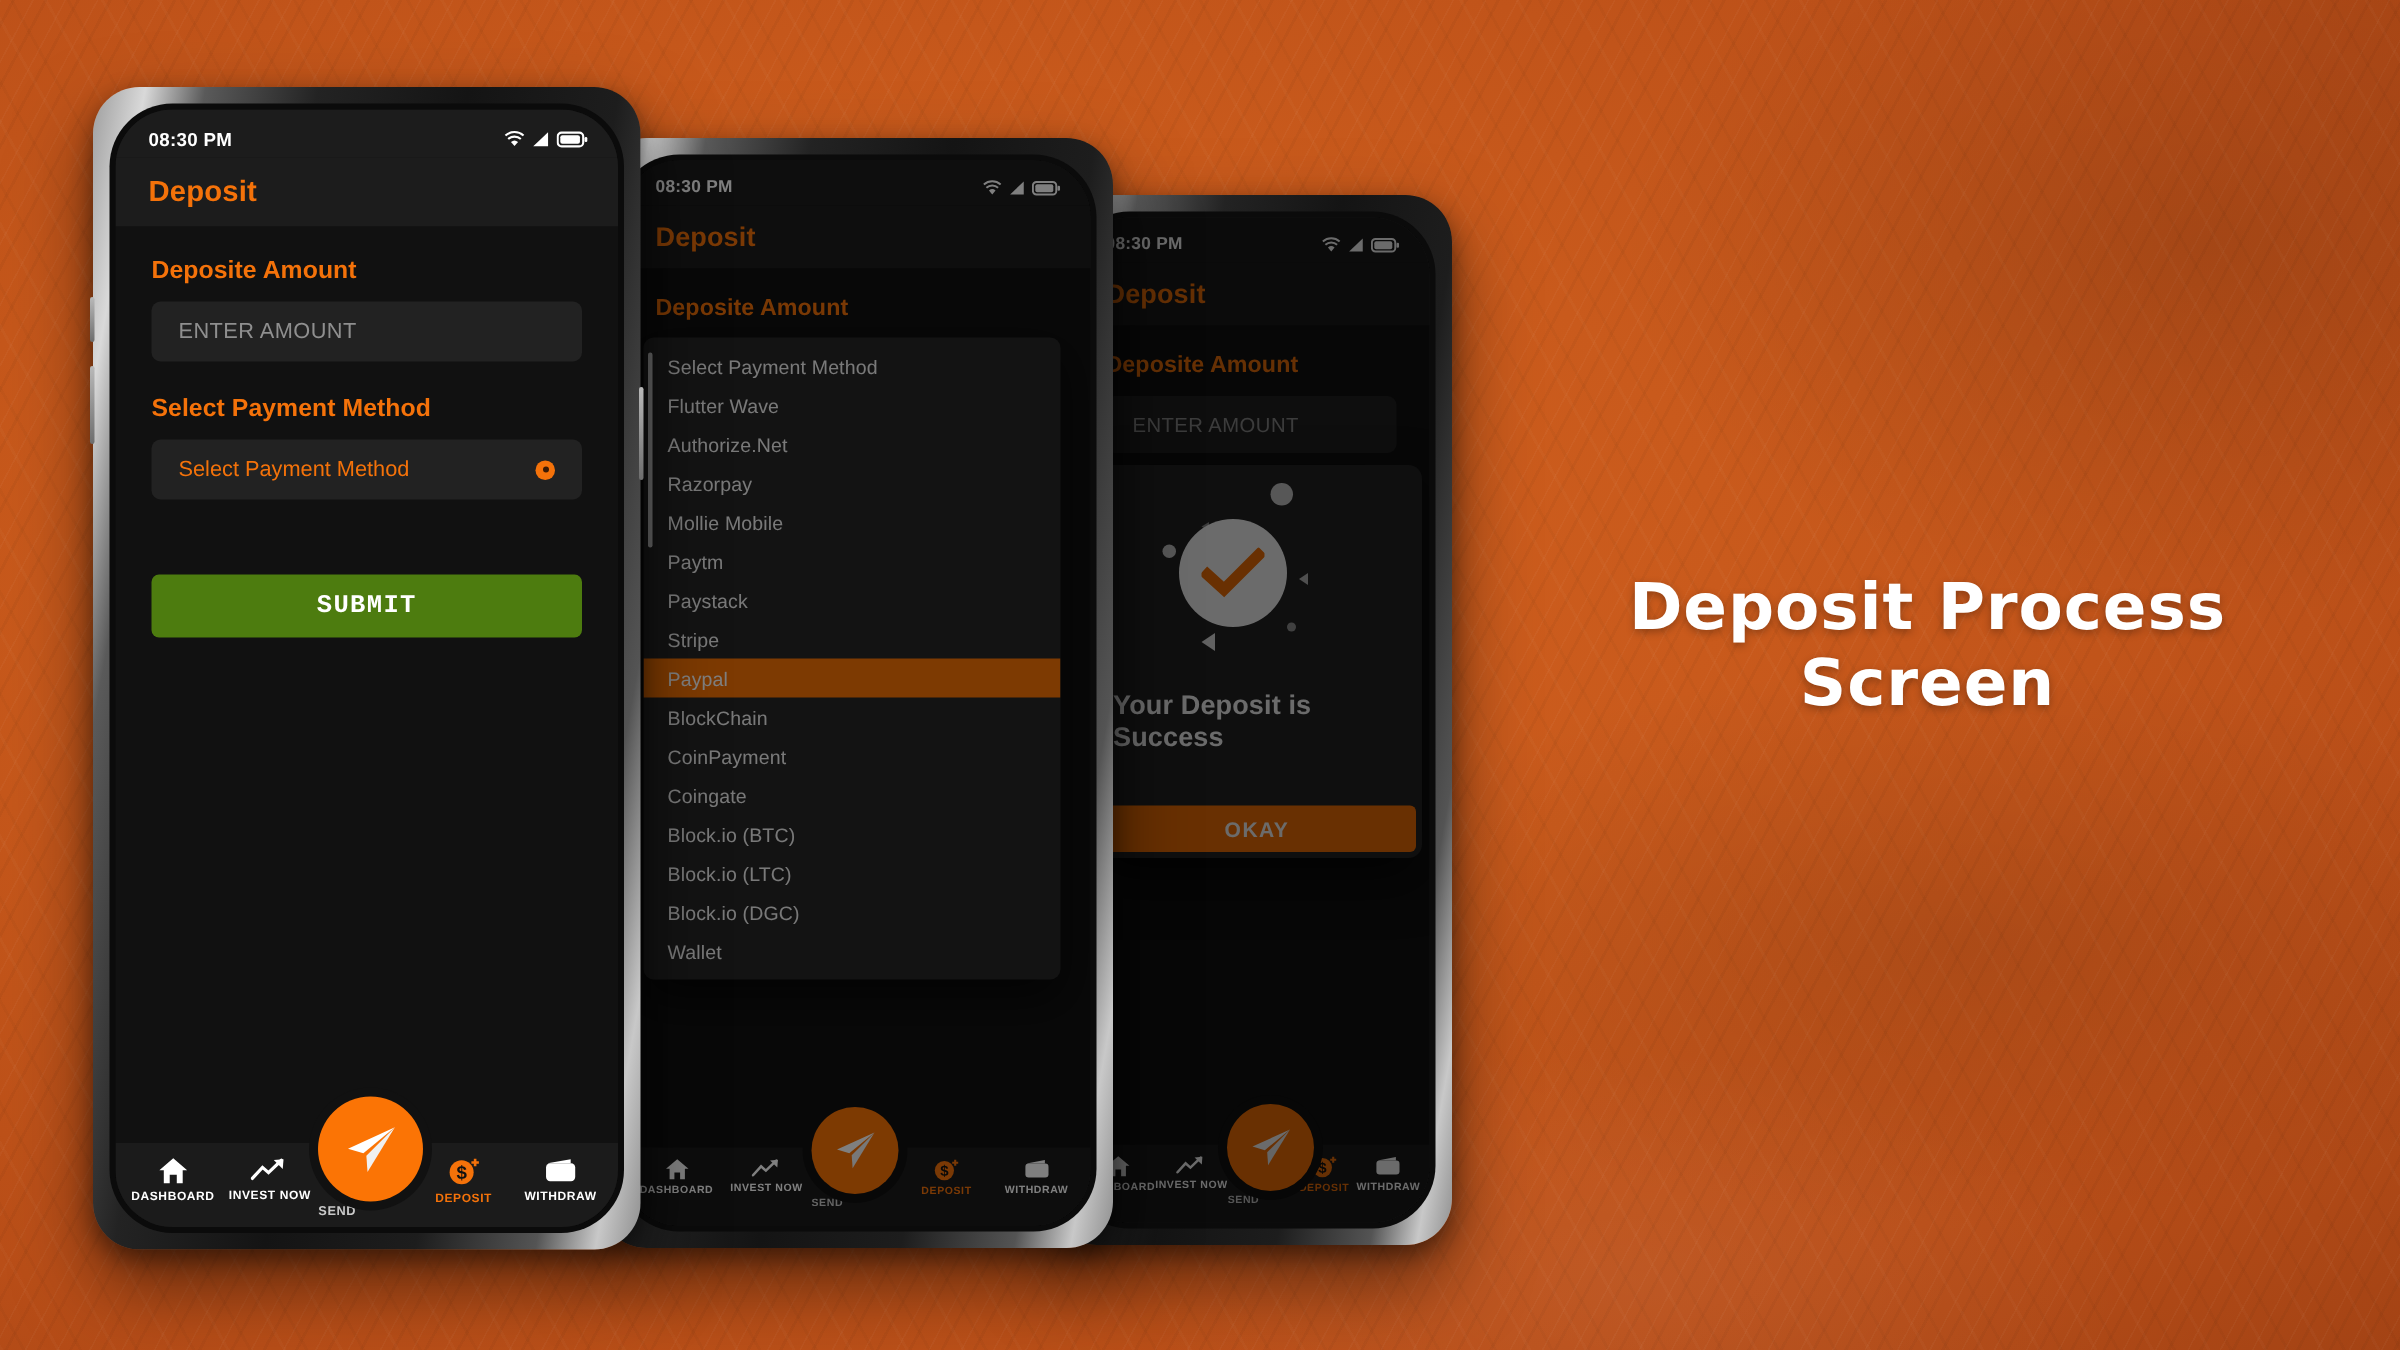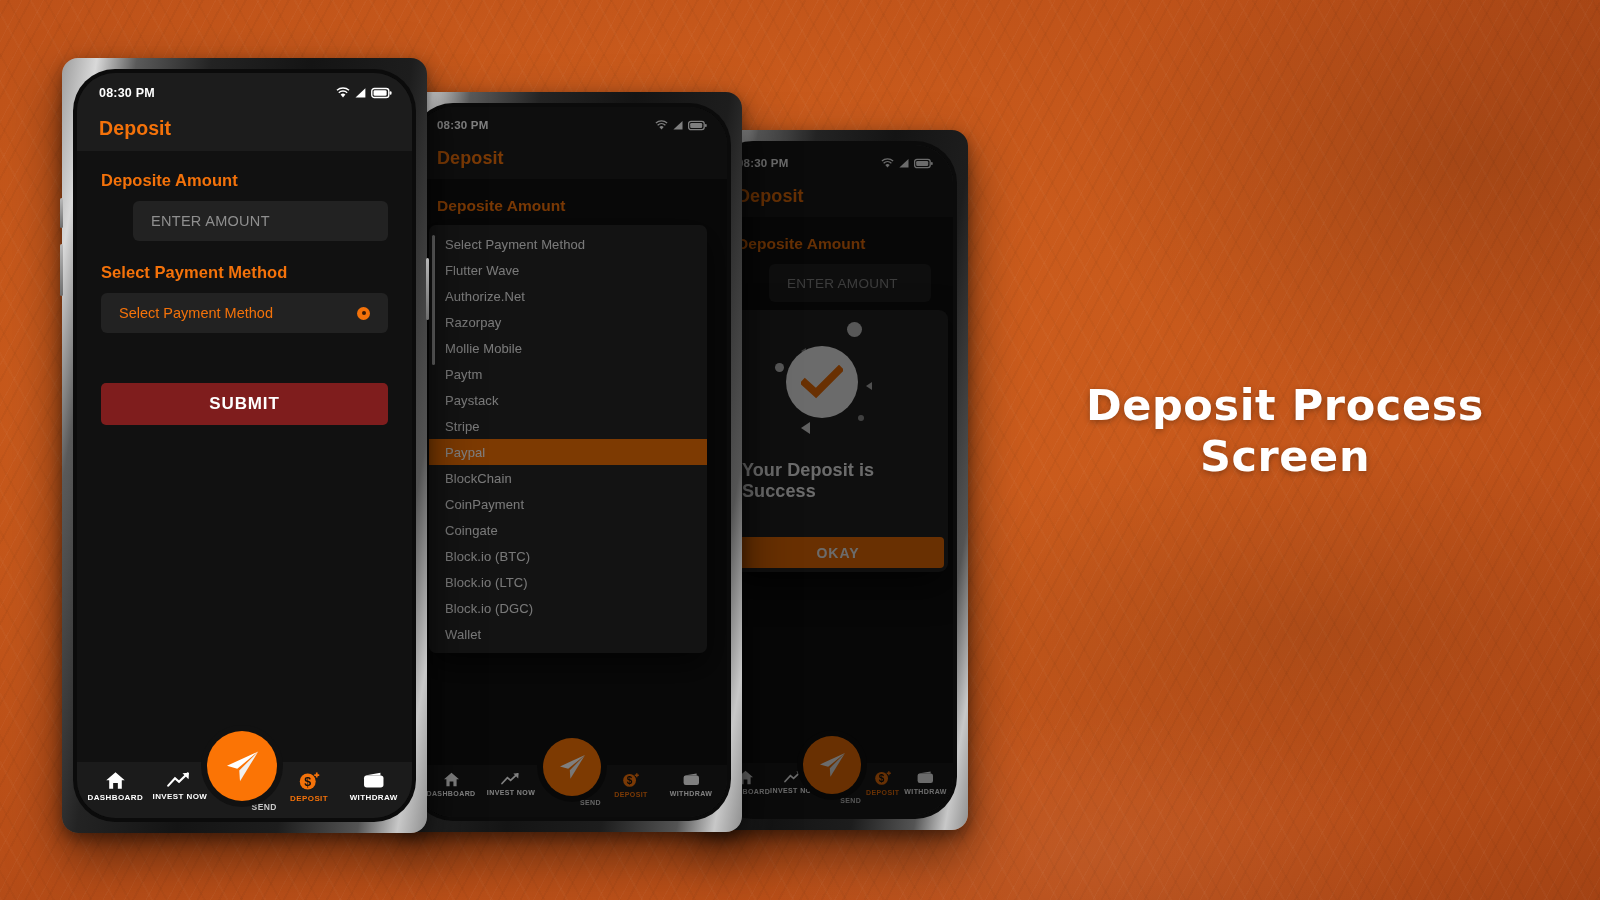--- a/index.html
+++ b/index.html
@@ -57,21 +57,21 @@
     font-size: 43px;
     line-height: 1.18;
     letter-spacing: 0.6px;
     text-shadow: 0 2px 6px rgba(0,0,0,0.30);
   }
   #headline .ln { display: block; }
 
   
   .phone {
     position: absolute;
-    border-radius: 16px;
+    border-radius: 31px;
     background: linear-gradient(100deg,
       #9d9d9d 0%, #d9d9d9 7%, #5a5a5a 15%,
       #232323 30%, #141414 50%, #1d1d1d 70%,
       #545454 86%, #c8c8c8 94%, #8e8e8e 100%);
     padding: 11px;
     box-sizing: border-box;
     box-shadow:
       0 24px 52px rgba(0,0,0,0.50),
       0 6px 16px rgba(0,0,0,0.42);
   }
@@ -148,21 +148,20 @@
   }
   .textfield {
     height: 38px;
     background: #222222;
     border-radius: 6px;
     display: flex; align-items: center;
     padding: 0 18px;
     box-sizing: border-box;
     color: #8f8f8f; font-size: 13.5px;
     letter-spacing: 0.3px;
-    margin-left: 32px;
   }
   .gap { height: 20px; }
   .selectfield {
     height: 38px;
     background: #222222;
     border-radius: 6px;
     display: flex; align-items: center; justify-content: space-between;
     padding: 0 18px;
     box-sizing: border-box;
     color: #f4720a; font-size: 13.5px;
@@ -172,27 +171,27 @@
     background: #f4720a;
     display: flex; align-items: center; justify-content: center;
   }
   .caret-dot i {
     display:block; width: 4px; height: 4px; border-radius: 50%;
     background: #3a1a05;
   }
   .submit {
     margin-top: 48px;
     height: 39px;
-    background: #7f1d1d;
+    background: #4d7c0f;
     border-radius: 5px;
     display: flex; align-items: center; justify-content: center;
     color: #ffffff; font-size: 15.5px; font-weight: bold;
     letter-spacing: 0.9px;
     border: none; width: 100%;
-    font-family: Liberation Sans, sans-serif;
+    font-family: Liberation Mono, monospace;
     cursor: pointer;
   }
 
   
   .bottomnav {
     position: absolute;
     left: 0; right: 0; bottom: 0;
     height: 52px;
     background: #1b1b1b;
     display: flex; align-items: flex-start; justify-content: space-around;
@@ -204,21 +203,21 @@
     display: flex; flex-direction: column; align-items: center;
     gap: 3px;
   }
   .navlabel {
     font-size: 7px; font-weight: bold; color: #ffffff;
     letter-spacing: 0.4px; white-space: nowrap;
     font-family: "Liberation Sans", sans-serif;
   }
   .navlabel.accent { color: #f4720a; }
   .navlabel.muted  { color: #c9c9c9; }
-  .nav-fab-wrap { flex: 1; position: relative; display:flex; flex-direction:column; align-items:flex-end; }
+  .nav-fab-wrap { flex: 1; position: relative; display:flex; flex-direction:column; align-items:flex-start; }
   .nav-fab {
     position: absolute;
     top: -34px;
     width: 58px; height: 58px;
     border-radius: 50%;
     background: #fb7405;
     display: flex; align-items: center; justify-content: center;
     box-shadow: 0 0 0 6px #111111;
   }
   .nav-fab-label { margin-top: 27px; }

